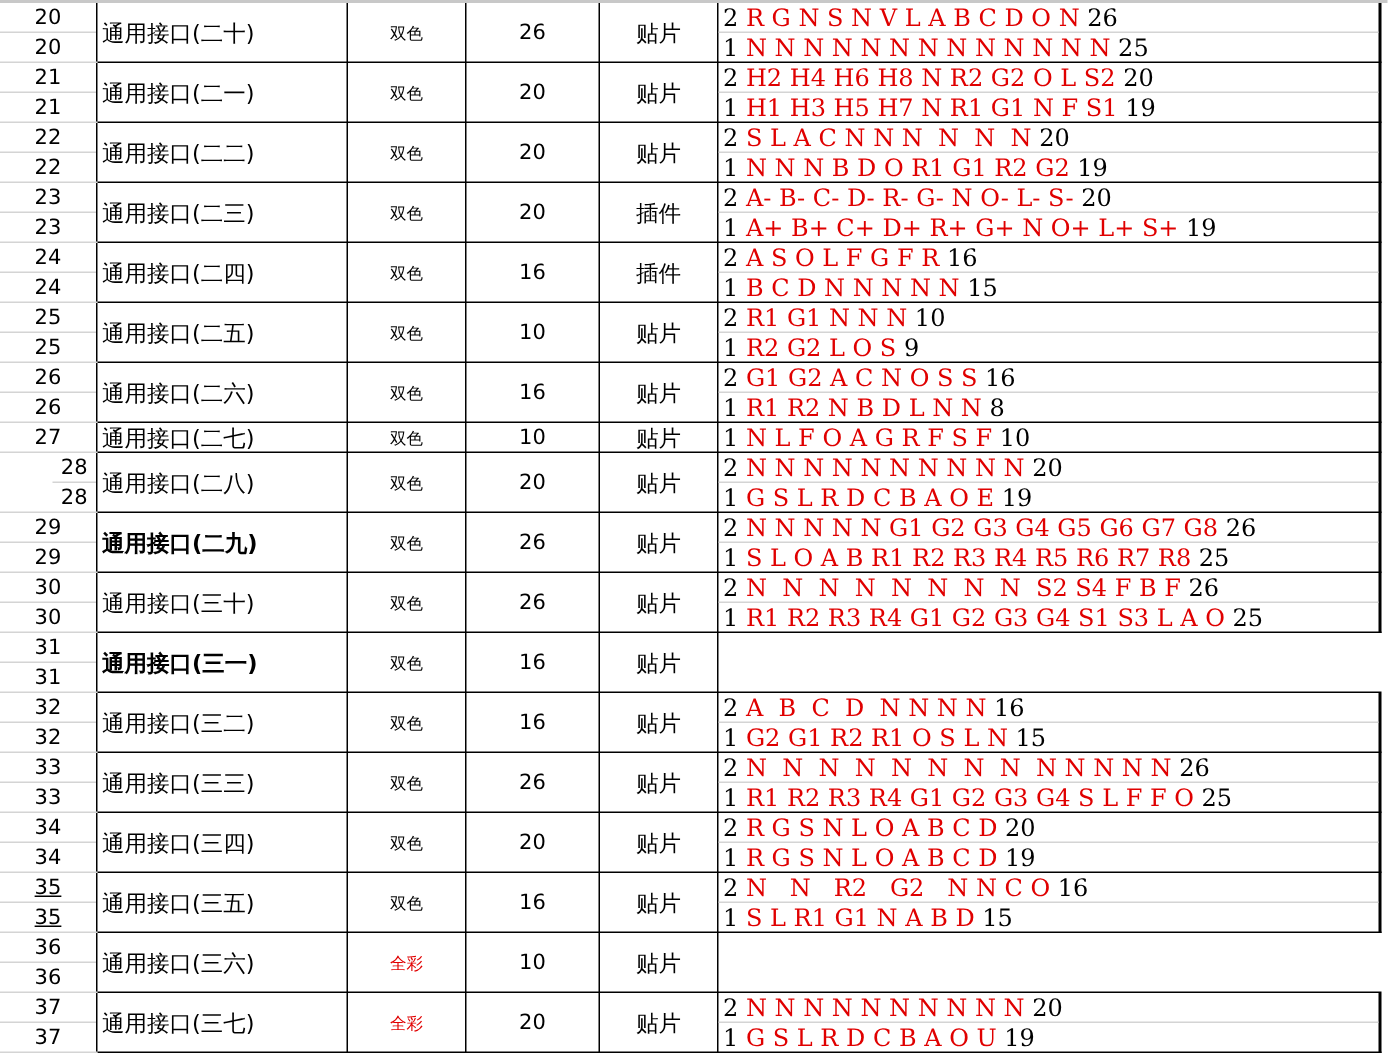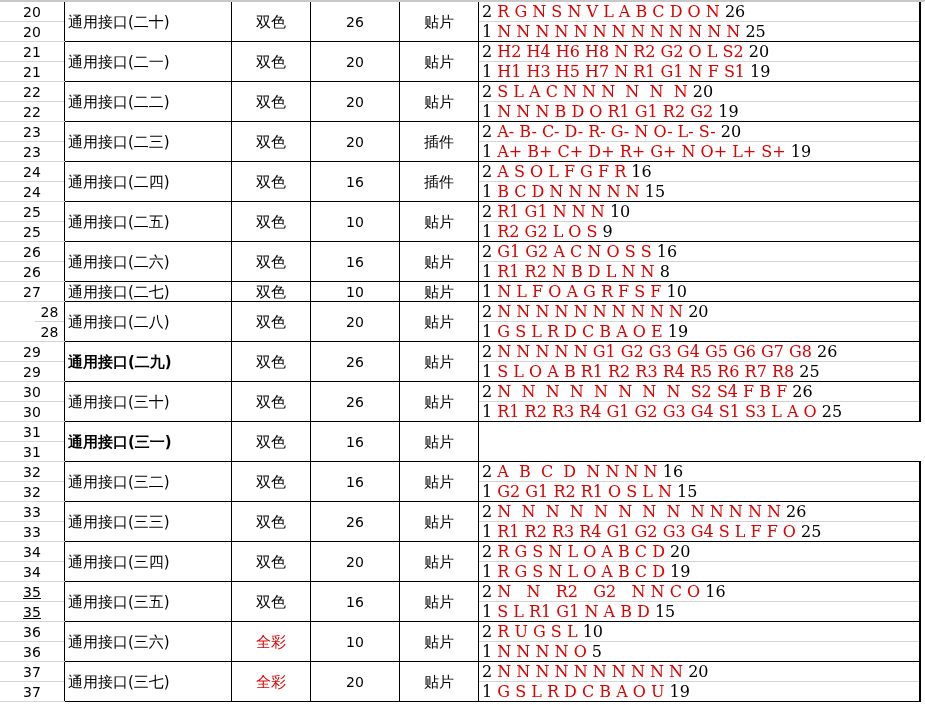--- a/index.html
+++ b/index.html
@@ -9,21 +9,21 @@
   
   .gridline-top { position: absolute; left: 0; top: 0; width: 925px; height: 2px; background: #c8c8c8; }
   .group { position: absolute; left: 0; width: 925px; }
   .cell { position: absolute; top: 0; box-sizing: border-box; display: flex; align-items: center; }
   .c-a { left: 0; width: 65px; flex-direction: column; justify-content: space-around;
          border-right: 1px solid #000; }
   .c-a .n { height: 20px; line-height: 20px; width: 100%; text-align: center; font-size: 14px; box-sizing: border-box; }
   .c-a .n.first { border-bottom: 1px solid #d4d4d4; }
   .c-b { left: 65px; width: 167px; padding-left: 3px; border-right: 1px solid #000; font-size: 15px; white-space: nowrap; }
   .c-b.bold { font-weight: bold; }
-  .c-c { left: 232px; width: 79px; justify-content: center; border-right: 1px solid #000; font-size: 15px; }
+  .c-c { left: 232px; width: 79px; justify-content: center; border-right: 1px solid #000; font-size: 11px; }
   .c-c.red { color: #e00000; }
   .c-d { left: 311px; width: 89px; justify-content: center; border-right: 1px solid #000; font-size: 14px; }
   .c-e { left: 400px; width: 79px; justify-content: center; border-right: 1px solid #000; font-size: 15px; }
   .c-f { left: 479px; width: 442px; flex-direction: column; border-right: 2px solid #000; }
   .c-f .line { height: 20px; line-height: 20px; width: 100%; padding-left: 3px; box-sizing: border-box;
                font-family: "DejaVu Serif", "Liberation Serif", serif; font-size: 16px; white-space: pre; }
   .c-f .line.first { border-bottom: 1px solid #d4d4d4; }
   .c-f .line .lead, .c-f .line .count { color: #000; }
   .c-f .line .pins { color: #e00000; }
   .hline { position: absolute; left: 65px; width: 856px; height: 1px; background: #000; }
@@ -286,24 +286,20 @@
     <div class="hline-a" style="top: 621px;"></div>
     <div class="group" style="top: 622px; height: 40px;">
     <div class="cell c-a" style="height: 40px;">
         <div class="n first">36</div>
         <div class="n">36</div>
       </div>
     <div class="cell c-b" style="height: 40px;">通用接口(三六)</div>
     <div class="cell c-c red" style="height: 40px;">全彩</div>
     <div class="cell c-d" style="height: 40px;">10</div>
     <div class="cell c-e" style="height: 40px;">贴片</div>
-    <div class="cell c-f" style="height: 40px;">
-        <div class="line first"><span class="lead">2</span> <span class="pins">R U G S L</span> <span class="count">10</span></div>
-        <div class="line"><span class="lead">1</span> <span class="pins">N N N N O</span> <span class="count">5</span></div>
-      </div>
   </div>
     <div class="hline" style="top: 661px;"></div>
     <div class="hline-a" style="top: 661px;"></div>
     <div class="group" style="top: 662px; height: 40px;">
     <div class="cell c-a" style="height: 40px;">
         <div class="n first">37</div>
         <div class="n">37</div>
       </div>
     <div class="cell c-b" style="height: 40px;">通用接口(三七)</div>
     <div class="cell c-c red" style="height: 40px;">全彩</div>

